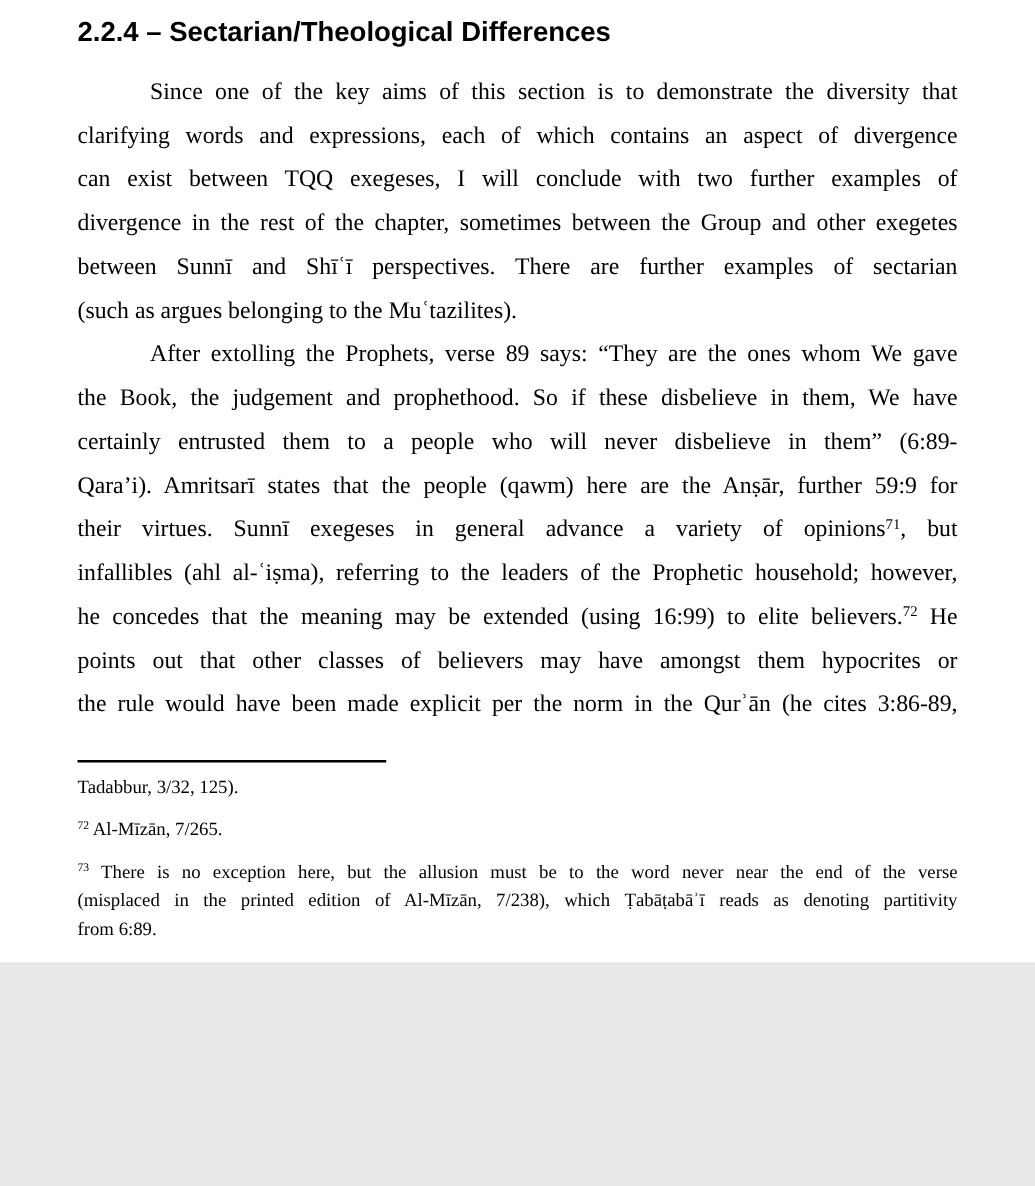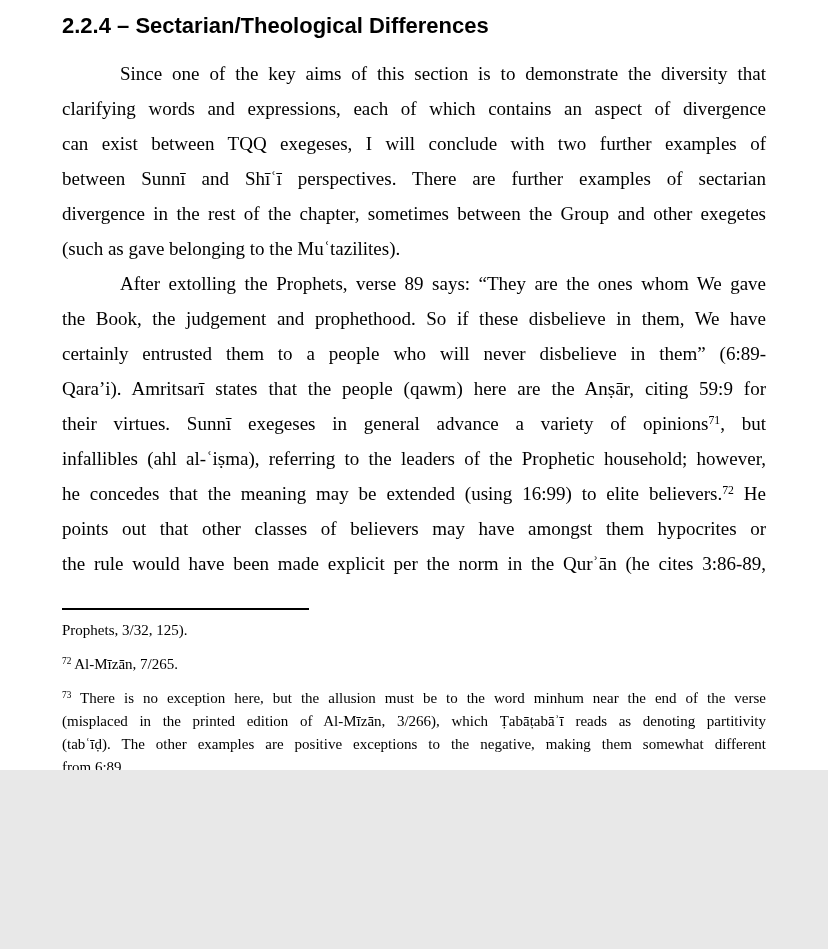--- a/index.html
+++ b/index.html
@@ -61,46 +61,45 @@
 <body>
 
 <div class="page">
   <h1 class="heading">2.2.4 – Sectarian/Theological Differences</h1>
 
   <div class="body-text" id="body-container">
       <div class="paragraph">
         <div class="line ind"><span>Since one of the key aims of this section is to demonstrate the diversity that</span></div>
         <div class="line"><span>clarifying words and expressions, each of which contains an aspect of divergence</span></div>
         <div class="line"><span>can exist between TQQ exegeses, I will conclude with two further examples of</span></div>
+        <div class="line"><span>divergence in the rest of the chapter, sometimes between the Group and other exegetes</span></div>
         <div class="line"><span>between Sunnī and Shīʿī perspectives. There are further examples of sectarian</span></div>
-        <div class="line"><span>divergence in the rest of the chapter, sometimes between the Group and other exegetes</span></div>
-        <div class="line noj"><span>(such as gave belonging to the Muʿtazilites).</span></div>
+        <div class="line noj"><span>(such as argues belonging to the Muʿtazilites).</span></div>
       </div>
       <div class="paragraph">
         <div class="line ind"><span>After extolling the Prophets, verse 89 says: “They are the ones whom We gave</span></div>
         <div class="line"><span>the Book, the judgement and prophethood. So if these disbelieve in them</span><span class="seg-b">, We have</span></div>
         <div class="line"><span class="seg-b">certainly entrusted them to a people who will never disbelieve in them</span><span>” (6:89-</span></div>
-        <div class="line"><span>Qara’i). Amritsarī states that the people (</span><span class="seg-i">qawm</span><span>) here are the Anṣār, citing 59:9 for</span></div>
+        <div class="line"><span>Qara’i). Amritsarī states that the people (</span><span class="seg-i">qawm</span><span>) here are the Anṣār, further 59:9 for</span></div>
         <div class="line"><span>their virtues. Sunnī exegeses in general advance a variety of opinions</span><span class="seg-sup">71</span><span>, but</span></div>
         <div class="line"><span>infallibles (</span><span class="seg-i">ahl al-ʿiṣma</span><span>), referring to the leaders of the Prophetic household; however,</span></div>
         <div class="line"><span>he concedes that the meaning may be extended (using 16:99) to elite believers.</span><span class="seg-sup">72</span><span> He</span></div>
         <div class="line"><span>points out that other classes of believers may have amongst them hypocrites or</span></div>
         <div class="line"><span>the rule would have been made explicit per the norm in the Qurʾān (he cites 3:86-89,</span></div>
       </div>
     </div>
 
   <hr class="fn-sep">
 
   <div class="footnotes" id="footnotes-container">
       <div class="footnote">
-        <div class="line noj"><span class="seg-i">Prophets</span><span>, 3/32, 125).</span></div>
+        <div class="line noj"><span class="seg-i">Tadabbur</span><span>, 3/32, 125).</span></div>
       </div>
       <div class="footnote">
         <div class="line noj"><span class="seg-sup">72</span><span> </span><span class="seg-i">Al-Mīzān</span><span>, 7/265.</span></div>
       </div>
       <div class="footnote">
-        <div class="line"><span class="seg-sup">73</span><span> There is no exception here, but the allusion must be to the word </span><span class="seg-i">minhum</span><span> near the end of the verse</span></div>
-        <div class="line"><span>(misplaced in the printed edition of </span><span class="seg-i">Al-Mīzān</span><span>, 3/266), which Ṭabāṭabāʾī reads as denoting partitivity</span></div>
-        <div class="line"><span>(</span><span class="seg-i">tabʿīḍ</span><span>). The other examples are positive exceptions to the negative, making them somewhat different</span></div>
+        <div class="line"><span class="seg-sup">73</span><span> There is no exception here, but the allusion must be to the word </span><span class="seg-i">never</span><span> near the end of the verse</span></div>
+        <div class="line"><span>(misplaced in the printed edition of </span><span class="seg-i">Al-Mīzān</span><span>, 7/238), which Ṭabāṭabāʾī reads as denoting partitivity</span></div>
         <div class="line noj"><span>from </span><span class="seg-u">6:89</span><span>.</span></div>
       </div>
     </div>
 </div>
 
 </body></html>

